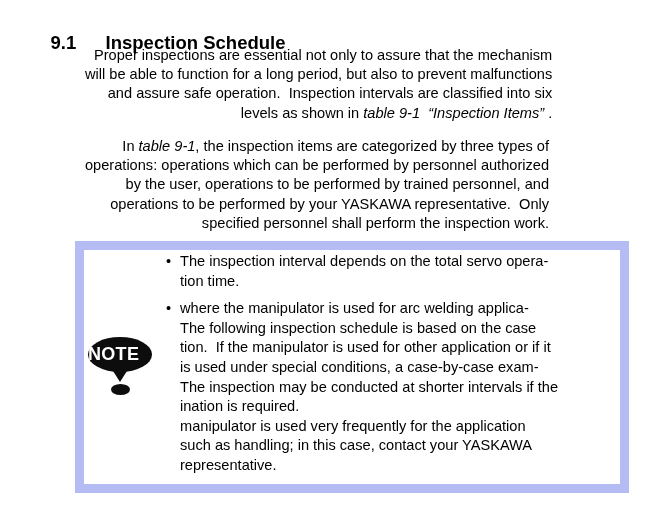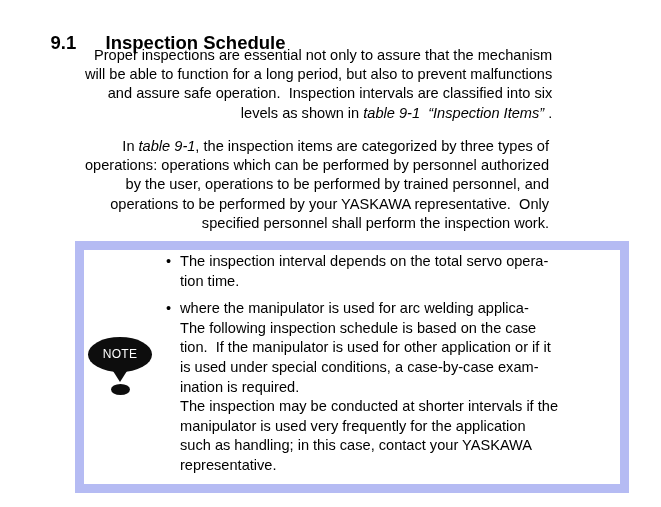--- a/index.html
+++ b/index.html
@@ -56,24 +56,24 @@
     left: 4px;
     top: 87px;
     width: 64px;
   }
   .note-bubble {
     width: 64px;
     height: 35px;
     background: #0d0d0d;
     border-radius: 50%;
     color: #ffffff;
-    font-weight: normal;
-    font-size: 12px;
+    font-weight: bold;
+    font-size: 18px;
     line-height: 35px;
-    text-align: center;
+    text-align: left;
     letter-spacing: 0.3px;
   }
   .note-tail {
     width: 0;
     height: 0;
     border-left: 7px solid transparent;
     border-right: 7px solid transparent;
     border-top: 11px solid #0d0d0d;
     margin: -1px auto 0 auto;
   }
@@ -140,22 +140,22 @@
         <span class="dot">•</span>
         <div class="line">The inspection interval depends on the total servo opera-</div>
         <div class="line">tion time.</div>
       </div>
       <div class="bullet b2">
         <span class="dot">•</span>
         <div class="line">where the manipulator is used for arc welding applica-</div>
         <div class="line">The following inspection schedule is based on the case</div>
         <div class="line">tion.  If the manipulator is used for other application or if it</div>
         <div class="line">is used under special conditions, a case-by-case exam-</div>
+        <div class="line">The inspection may be conducted at shorter intervals if the</div>
         <div class="line">ination is required.</div>
-        <div class="line">The inspection may be conducted at shorter intervals if the</div>
         <div class="line">manipulator is used very frequently for the application</div>
         <div class="line">such as handling; in this case, contact your YASKAWA</div>
         <div class="line">representative.</div>
       </div>
     </div>
   </div>
 
 </div>
 
 </body></html>

